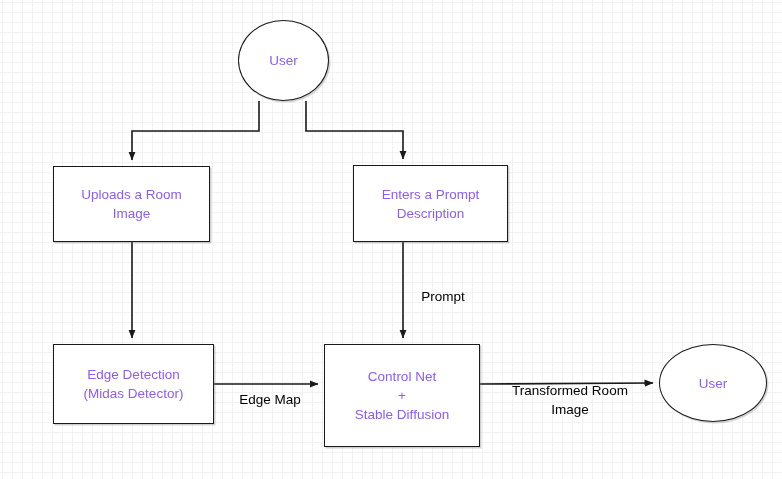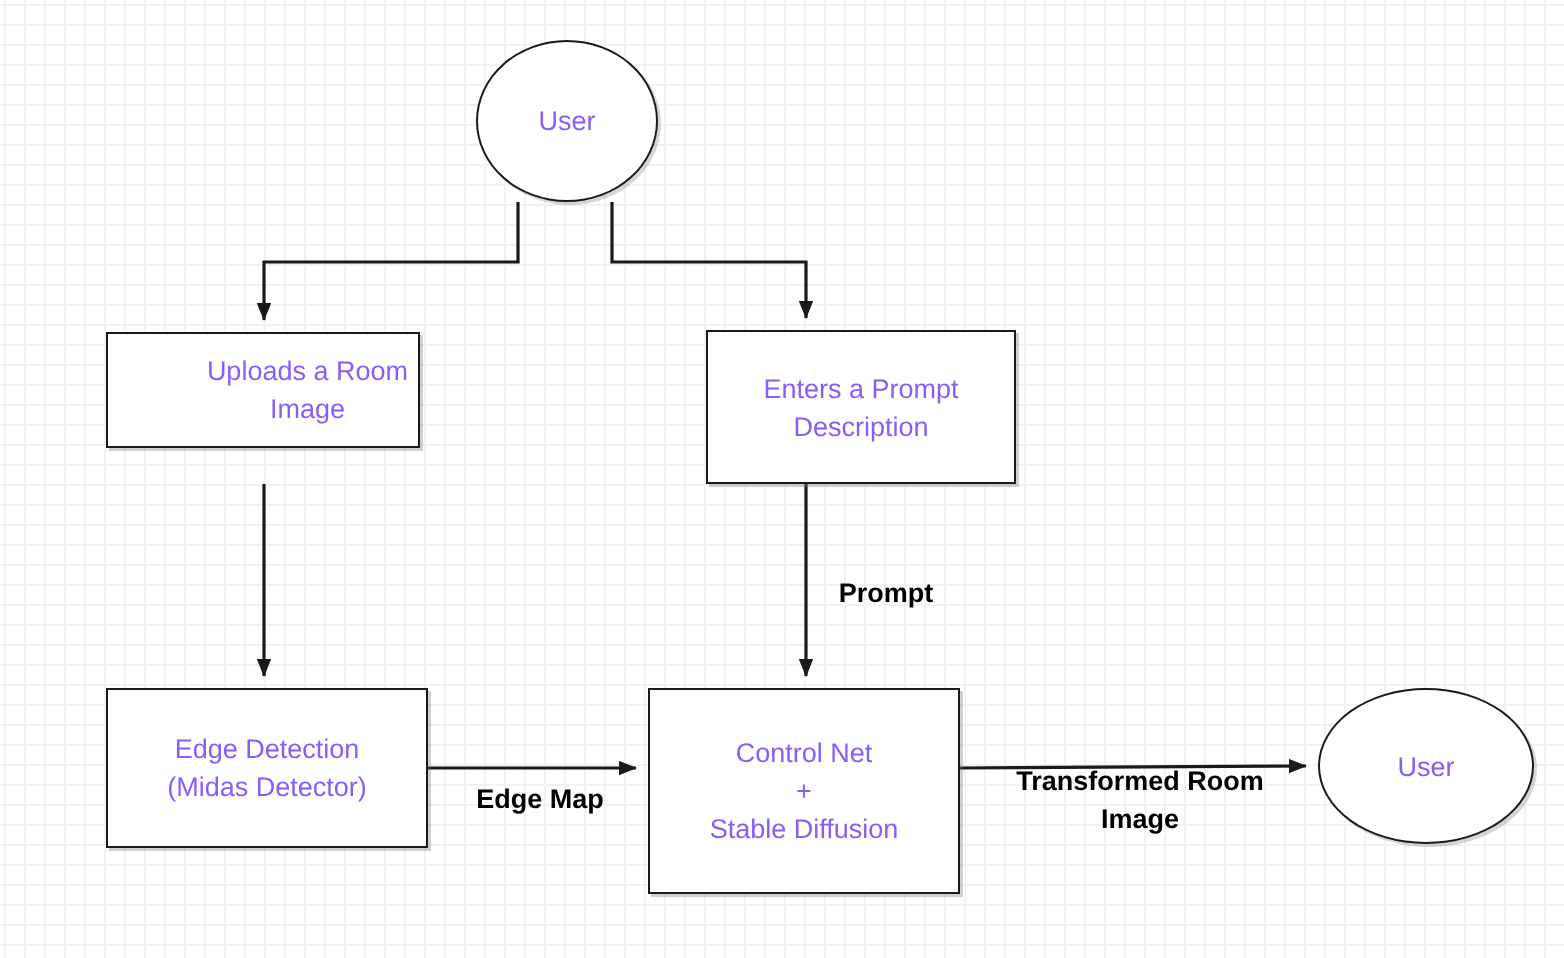--- a/index.html
+++ b/index.html
@@ -60,26 +60,25 @@
     white-space: pre-line;
   }
   .edge-label {
     position: absolute;
     font-size: 13.5px;
     line-height: 19px;
     color: #000000;
     text-align: center;
     white-space: pre-line;
     background: transparent;
-    font-weight: bold;
   }
 
   
   #user-top      { left: 238px; top: 20px;  width: 91px;  height: 81px; }
-  #uploads-box   { left: 53px;  top: 166px; width: 157px; height: 58px; justify-content: flex-end; }
+  #uploads-box   { left: 53px;  top: 166px; width: 157px; height: 76px; }
   #prompt-box    { left: 325px; top: 165px; width: 155px; height: 77px; margin-left: 28px; }
   #edge-box      { left: 53px;  top: 344px; width: 161px; height: 80px; }
   #model-box     { left: 324px; top: 344px; width: 156px; height: 103px; }
   #user-out      { left: 659px; top: 344px; width: 108px; height: 78px; }
 
   
   #lbl-prompt    { left: 408px; top: 287px; width: 70px; }
   #lbl-edgemap   { left: 222px; top: 390px; width: 96px; text-align: center; }
   #lbl-transform { left: 495px; top: 381px; width: 150px; }
 </style>

